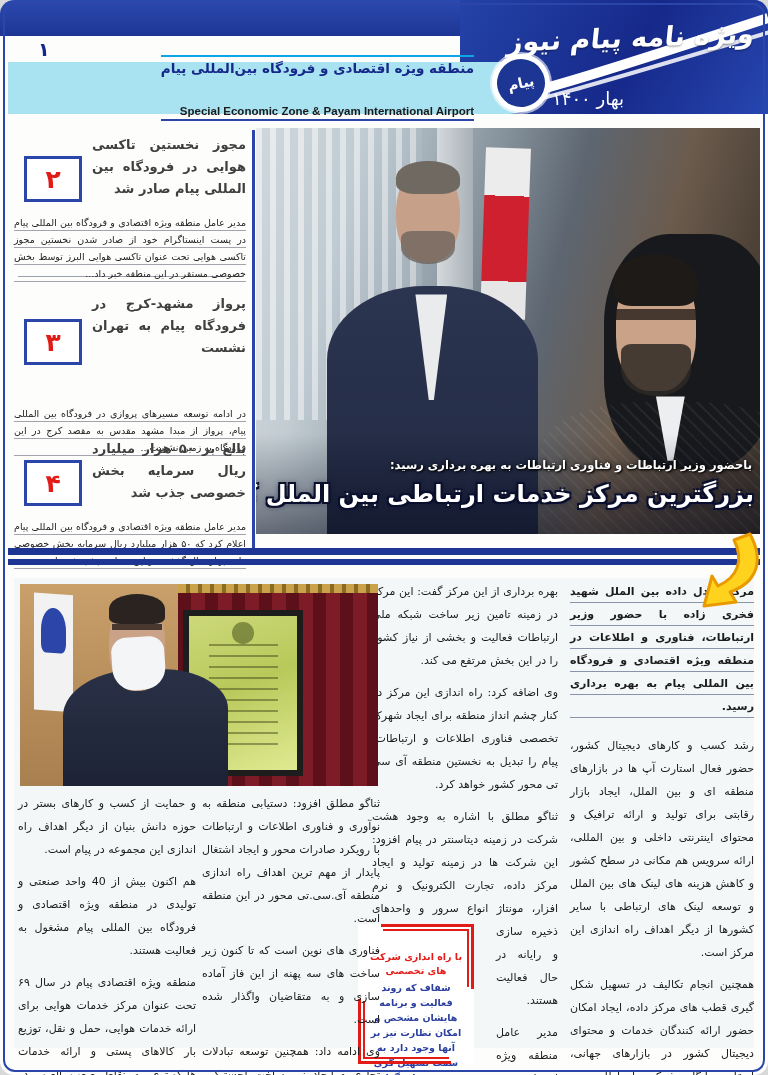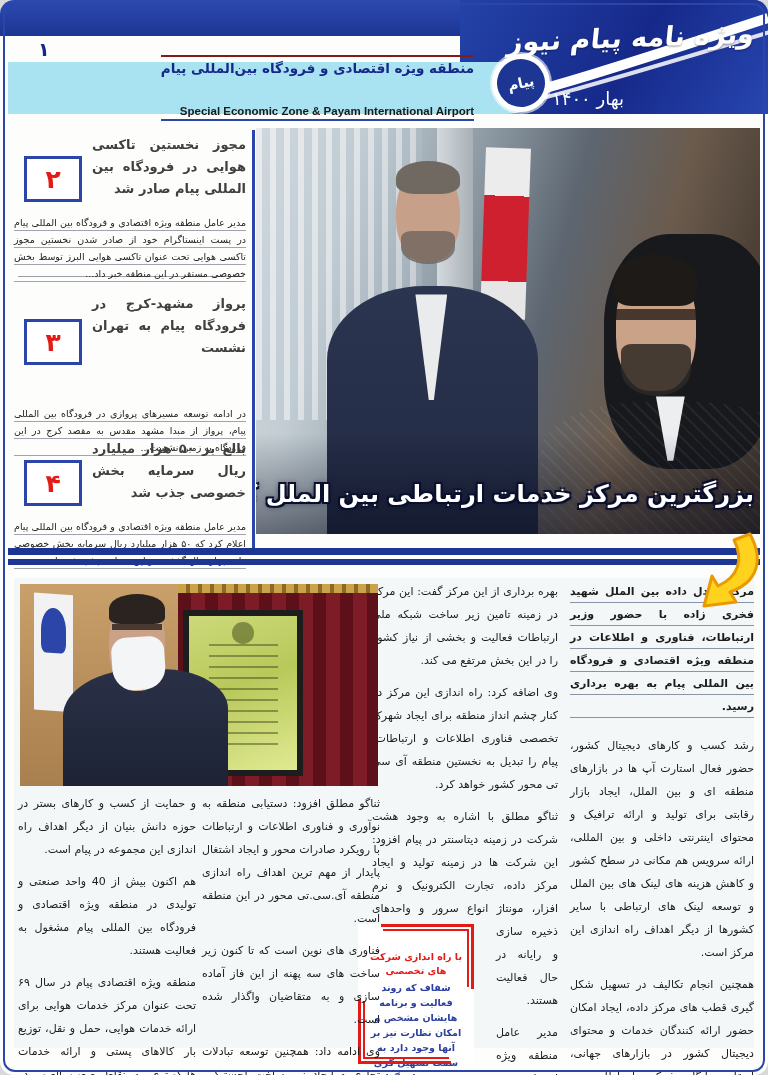--- a/index.html
+++ b/index.html
@@ -16,21 +16,21 @@
   .mast-title{position:absolute;right:14px;top:22px;color:#fff;font-size:27px;font-weight:bold;
               transform:skewX(-8deg) rotate(-2deg);text-shadow:0 1px 2px rgba(0,0,0,.4);z-index:9;white-space:nowrap;}
   .mast-date{position:absolute;right:144px;top:88px;color:#fff;font-size:18px;font-weight:normal;z-index:9;}
   .white-strip{position:absolute;left:0;top:36px;width:474px;height:26px;background:#fdfdfc;z-index:6;}
   .pagenum{position:absolute;left:38px;top:38px;color:#16298a;font-size:19px;font-weight:bold;z-index:7;}
   .zone-band{position:absolute;left:8px;top:62px;width:528px;height:52px;background:#a9e2f0;
              border-radius:0 26px 26px 0;z-index:9;display:flex;flex-direction:column;
              justify-content:center;align-items:flex-start;padding-right:0;}
   .zone-inner{margin-right:62px;text-align:right;}
   .zone-fa{display:inline-block;color:#16298a;font-weight:bold;font-size:13.5px;
-           border-top:2px solid #7f1d1d;padding-top:3px;}
+           border-top:2px solid #0ea5e9;padding-top:3px;}
   .zone-en{display:block;color:#1b1b1b;font-weight:bold;font-size:11.5px;direction:ltr;
            font-family:"Liberation Sans",sans-serif;border-bottom:2px solid #2b46a8;padding-bottom:2px;margin-top:28px;}
   .logo-circle{position:absolute;left:492px;top:54px;width:58px;height:58px;border-radius:50%;
                background:#fff;z-index:12;display:flex;align-items:center;justify-content:center;
                box-shadow:0 0 0 2px rgba(255,255,255,.6);}
   .logo-inner{width:48px;height:48px;border-radius:50%;background:#1d3694;color:#fff;display:flex;
               align-items:center;justify-content:center;font-weight:bold;font-size:14px;
               transform:rotate(-12deg);}
 
   
@@ -212,20 +212,21 @@
         <div class="head"></div>
     </div>
     <div class="chair2"></div>
     <div class="man2">
       <div class="body"></div>
         <div class="shirt"></div>
         <div class="head"></div>
         <div class="glasses"></div>
     </div>
     <div class="pm-shade"></div>
+    <div class="kicker">باحضور وزیر ارتباطات و فناوری ارتباطات به بهره برداری رسید:</div>
     <div class="feature-hl">بزرگترین مرکز خدمات ارتباطی بین الملل کشور</div>
   </figure>
 
   <div class="divider">
     <div class="bar1"></div>
       <div class="bar2"></div>
   </div>
   <svg class="arrow" viewBox="0 0 84 88">
     <path d="M70 4 C 84 30, 78 52, 50 62 L56 72 L24 76 L32 46 L38 56 C 58 47, 64 30, 54 10 Z" fill="#ffd21e" stroke="#e89a00" stroke-width="3" stroke-linejoin="round"></path>
   </svg>

